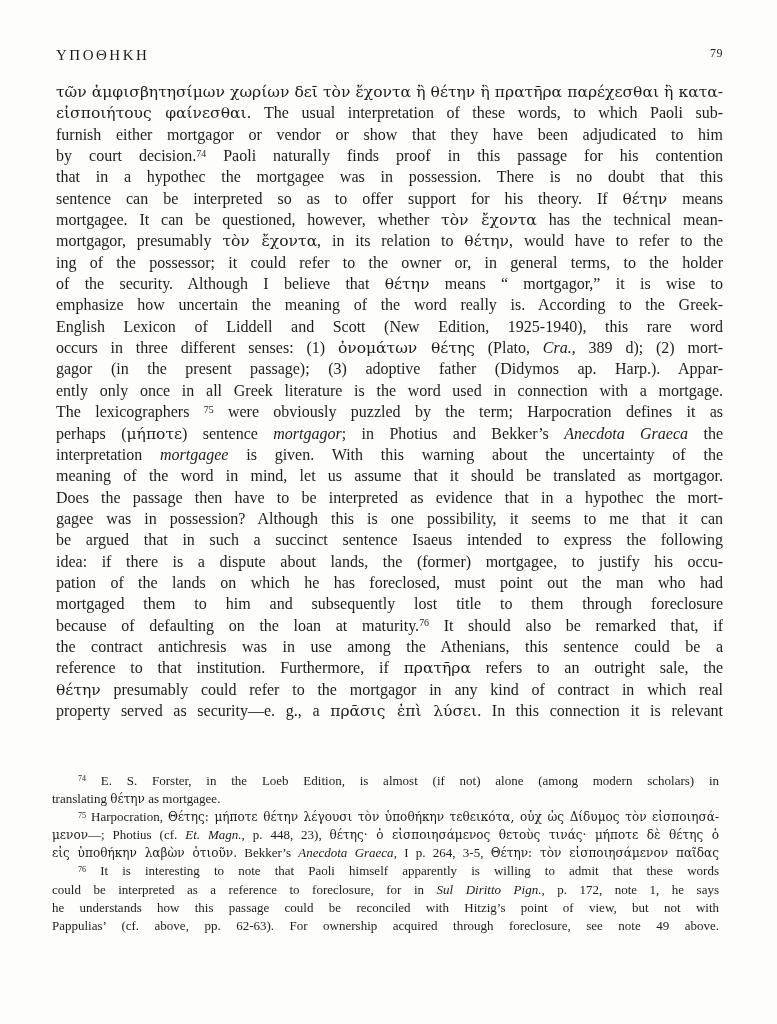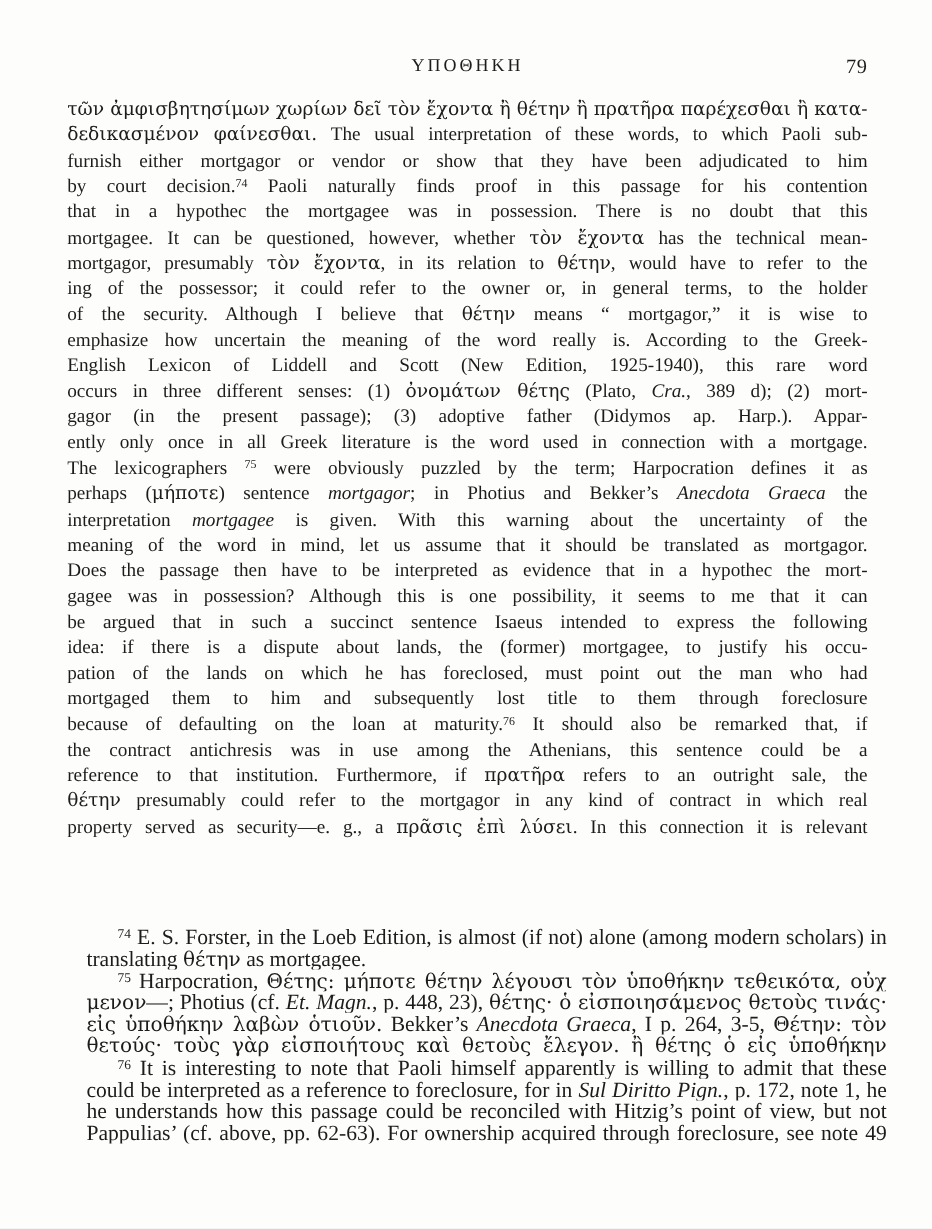--- a/index.html
+++ b/index.html
@@ -9,35 +9,35 @@
     margin:0 auto;
     background:#fdfdfb;
     color:#1c1c1c;
     font-family:"Liberation Serif","DejaVu Serif",serif;
     overflow:hidden;
   }
   .running-head{
     position:absolute;top:47px;left:56px;width:667px;height:18px;
   }
   .head-title{
-    display:block;text-align:center;
+    display:block;
     font-size:15px;letter-spacing:2.5px;
     font-weight:normal;
   }
   .page-num{
     position:absolute;right:0;top:-1px;
-    font-size:17px;letter-spacing:0.5px;
+    font-size:12px;letter-spacing:0.5px;
   }
   .main-text{
     position:absolute;top:81px;left:56px;width:667px;
     font-size:16px;
   }
   .footnotes{
-    position:absolute;top:772px;left:72px;width:667px;
-    font-size:18px;
+    position:absolute;top:772px;left:52px;width:667px;
+    font-size:13px;
   }
   .line{
     height:21.35px;line-height:21.35px;
     text-align:justify;text-align-last:justify;
     overflow:hidden;white-space:normal;
   }
   .footnotes .line{height:18.1px;line-height:18.1px;}
   .line.nj{text-align-last:left;}
   .line.ind{text-indent:26px;}
   
@@ -51,24 +51,25 @@
 
 <div class="sheet">
 
   <div class="running-head">
     <span class="head-title">ΥΠΟΘΗΚΗ</span>
     <span class="page-num">79</span>
   </div>
 
   <div class="main-text">
       <div class="line"><span class="g">τῶν ἀμφισβητησίμων χωρίων δεῖ τὸν ἔχοντα ἢ θέτην ἢ πρατῆρα παρέχεσθαι ἢ κατα-</span></div>
-      <div class="line"><span class="g">δεδικασμένον φαίνεσθαι.</span><span> The usual interpretation of these words, to which Paoli sub-</span></div>
+      <div class="line"><span class="g">εἰσποιήτους φαίνεσθαι.</span><span> The usual interpretation of these words, to which Paoli sub-</span></div>
       <div class="line"><span>furnish either mortgagor or vendor or show that they have been adjudicated to him</span></div>
       <div class="line"><span>by court decision.</span><span class="s">74</span><span> Paoli naturally finds proof in this passage for his contention</span></div>
       <div class="line"><span>that in a hypothec the mortgagee was in possession. There is no doubt that this</span></div>
+      <div class="line"><span>sentence can be interpreted so as to offer support for his theory. If </span><span class="g">θέτην</span><span> means</span></div>
       <div class="line"><span>mortgagee. It can be questioned, however, whether </span><span class="g">τὸν ἔχοντα</span><span> has the technical mean-</span></div>
       <div class="line"><span>mortgagor, presumably </span><span class="g">τὸν ἔχοντα</span><span>, in its relation to </span><span class="g">θέτην</span><span>, would have to refer to the</span></div>
       <div class="line"><span>ing of the possessor; it could refer to the owner or, in general terms, to the holder</span></div>
       <div class="line"><span>of the security. Although I believe that </span><span class="g">θέτην</span><span> means “ mortgagor,” it is wise to</span></div>
       <div class="line"><span>emphasize how uncertain the meaning of the word really is. According to the Greek-</span></div>
       <div class="line"><span>English Lexicon of Liddell and Scott (New Edition, 1925-1940), this rare word</span></div>
       <div class="line"><span>occurs in three different senses: (1) </span><span class="g">ὀνομάτων θέτης</span><span> (Plato, </span><span class="i">Cra.</span><span>, 389 d); (2) mort-</span></div>
       <div class="line"><span>gagor (in the present passage); (3) adoptive father (Didymos ap. Harp.). Appar-</span></div>
       <div class="line"><span>ently only once in all Greek literature is the word used in connection with a mortgage.</span></div>
       <div class="line"><span>The lexicographers </span><span class="s">75</span><span> were obviously puzzled by the term; Harpocration defines it as</span></div>
@@ -87,20 +88,19 @@
       <div class="line"><span class="g">θέτην</span><span> presumably could refer to the mortgagor in any kind of contract in which real</span></div>
       <div class="line"><span>property served as security—e. g., a </span><span class="g">πρᾶσις ἐπὶ λύσει</span><span>. In this connection it is relevant</span></div>
     </div>
 
   <div class="footnotes">
       <div class="line ind"><span class="s">74</span><span> E. S. Forster, in the Loeb Edition, is almost (if not) alone (among modern scholars) in</span></div>
       <div class="line nj"><span>translating </span><span class="g">θέτην</span><span> as mortgagee.</span></div>
       <div class="line ind"><span class="s">75</span><span> Harpocration, </span><span class="g">Θέτης: μήποτε θέτην λέγουσι τὸν ὑποθήκην τεθεικότα, οὐχ ὡς Δίδυμος τὸν εἰσποιησά-</span></div>
       <div class="line"><span class="g">μενον</span><span>—; Photius (cf. </span><span class="i">Et. Magn.</span><span>, p. 448, 23), </span><span class="g">θέτης· ὁ εἰσποιησάμενος θετοὺς τινάς· μήποτε δὲ θέτης ὁ</span></div>
       <div class="line"><span class="g">εἰς ὑποθήκην λαβὼν ὁτιοῦν.</span><span> Bekker’s </span><span class="i">Anecdota Graeca</span><span>, I p. 264, 3-5, </span><span class="g">Θέτην: τὸν εἰσποιησάμενον παῖδας</span></div>
-      <div class="line nj"><span class="g">θετούς· τοὺς γὰρ εἰσποιήτους καὶ θετοὺς ἔλεγον. ἢ θέτης ὁ εἰς ὑποθήκην λαβὼν ὁτιοῦν.</span></div>
       <div class="line ind"><span class="s">76</span><span> It is interesting to note that Paoli himself apparently is willing to admit that these words</span></div>
       <div class="line"><span>could be interpreted as a reference to foreclosure, for in </span><span class="i">Sul Diritto Pign.</span><span>, p. 172, note 1, he says</span></div>
       <div class="line"><span>he understands how this passage could be reconciled with Hitzig’s point of view, but not with</span></div>
       <div class="line"><span>Pappulias’ (cf. above, pp. 62-63). For ownership acquired through foreclosure, see note 49 above.</span></div>
     </div>
 
 </div>
 
 </body></html>

